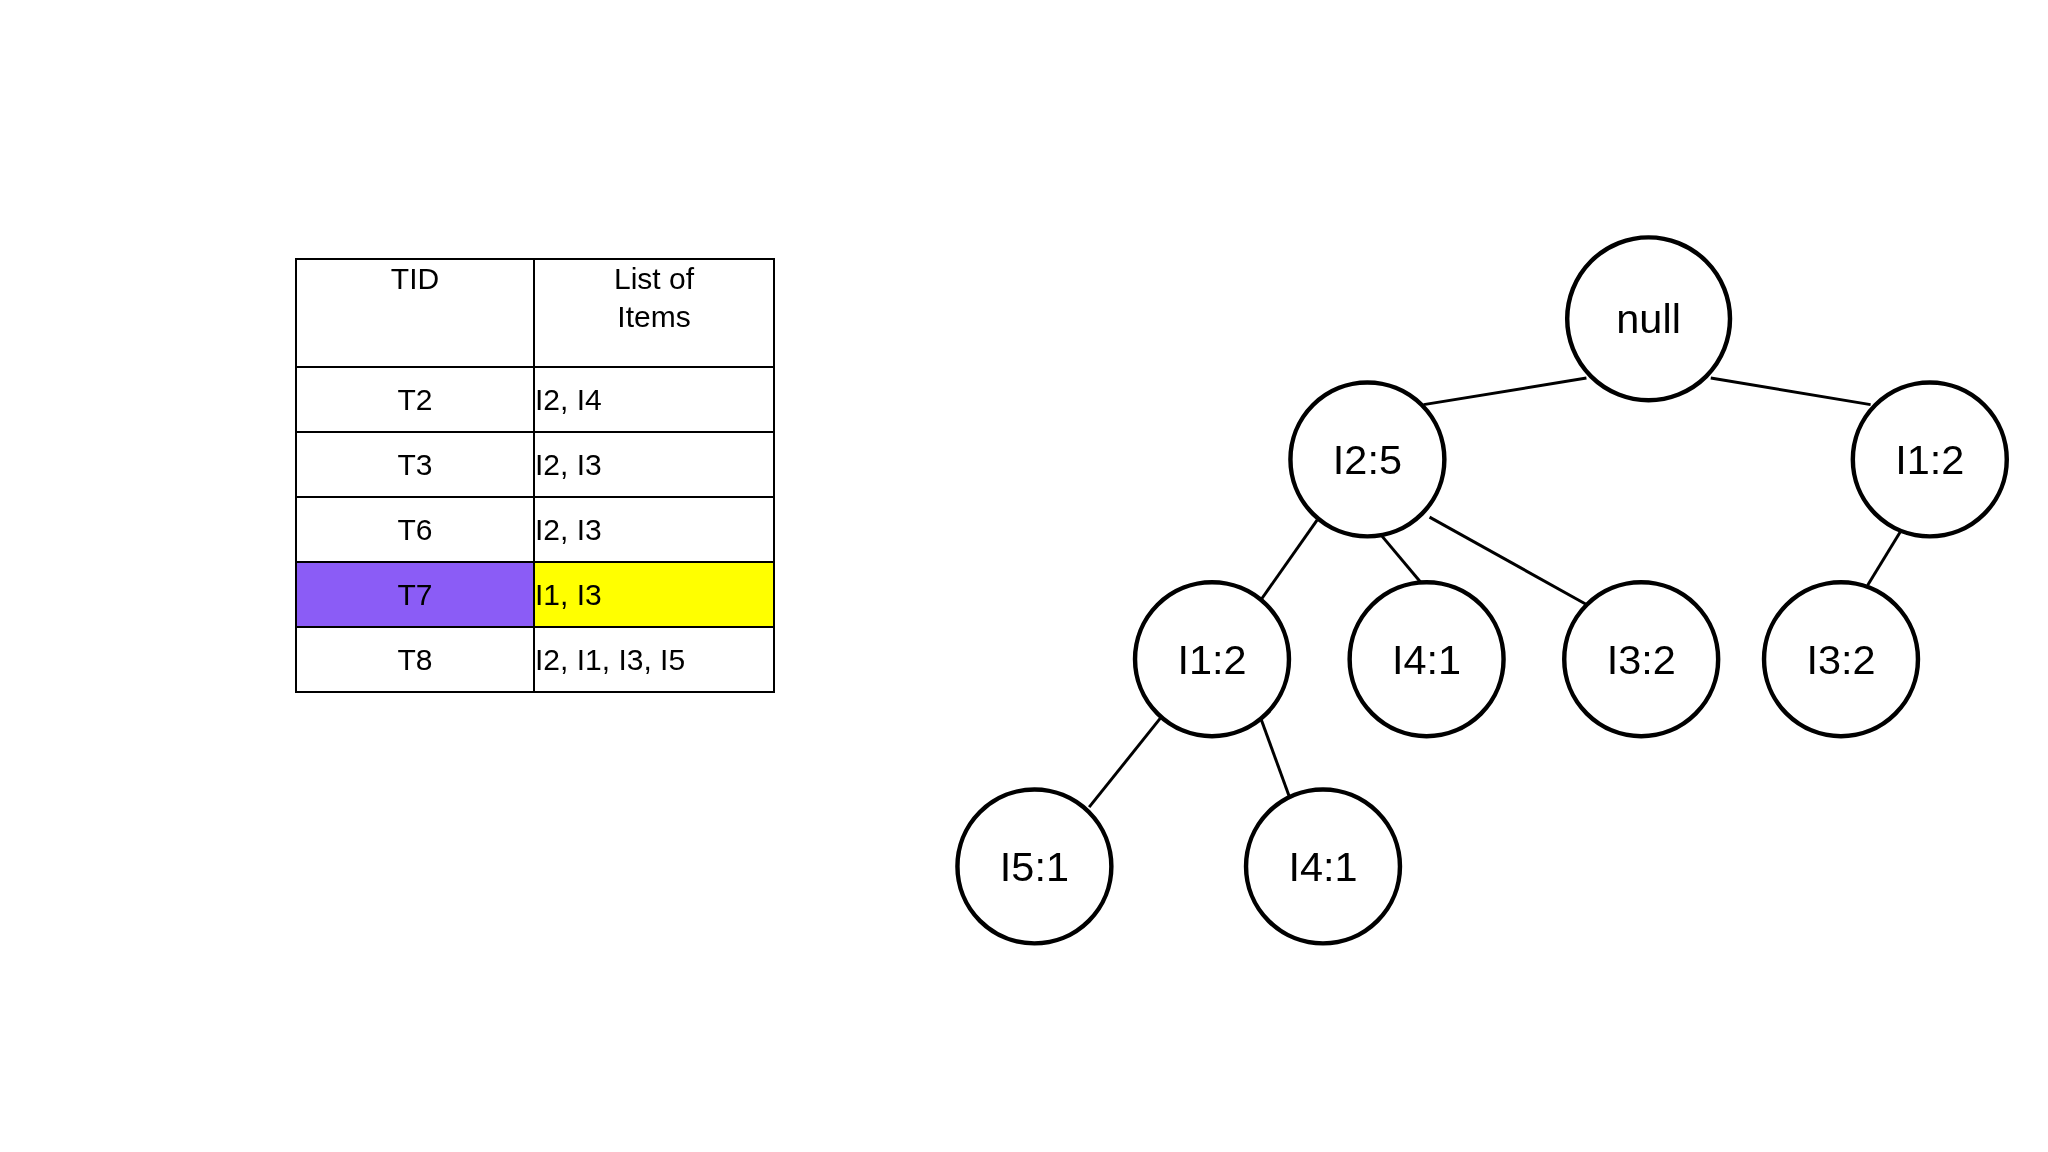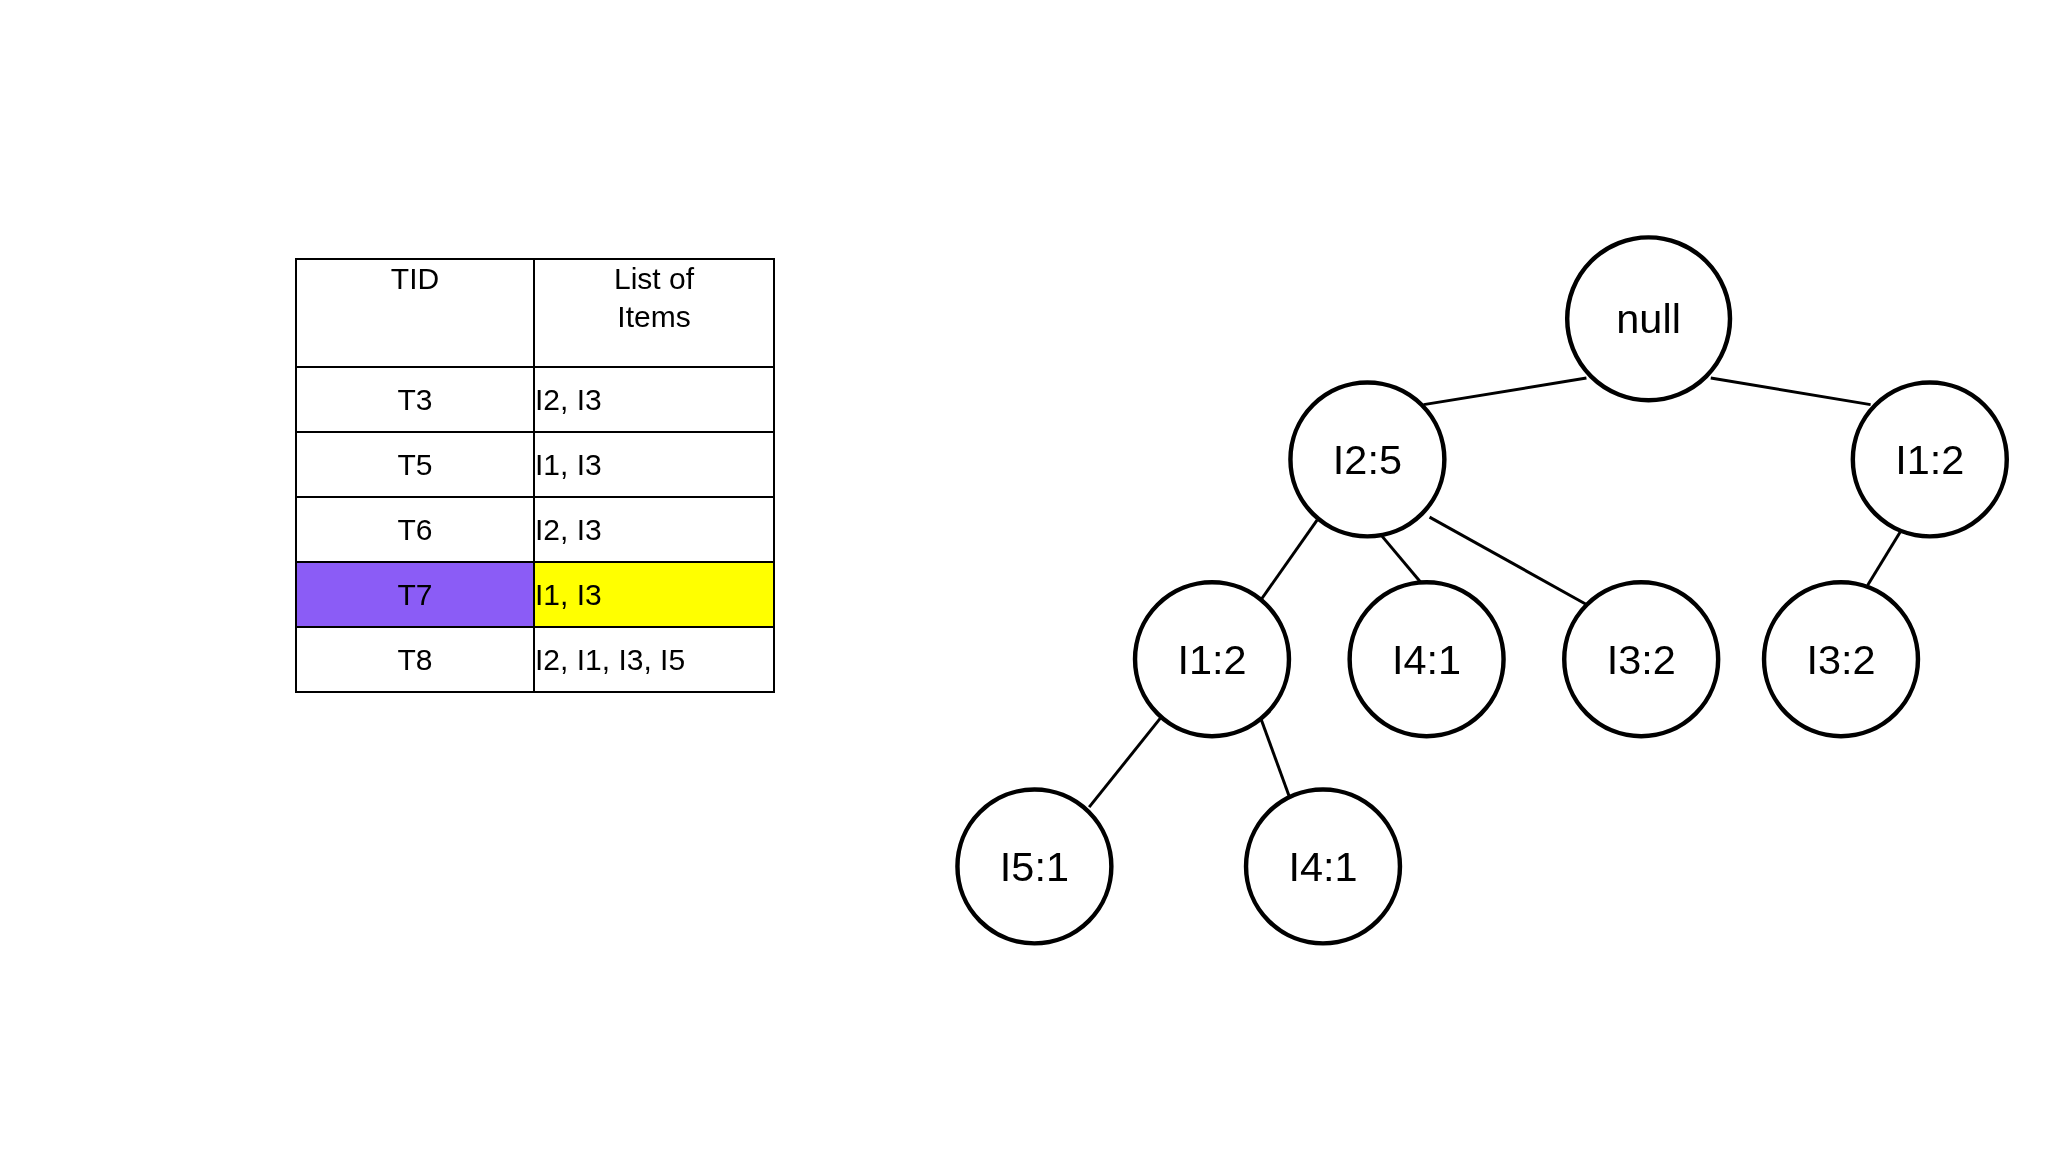--- a/index.html
+++ b/index.html
@@ -127,26 +127,26 @@
             <span>TID</span>
           </th>
           <th class="hdr hdr-items">
             <span>List of</span>
             <span>Items</span>
           </th>
         </tr>
       </thead>
       <tbody>
         <tr>
+          <td class="cell-tid">T2</td>
+          <td class="cell-items">I2, I4</td>
+        </tr>
+        <tr>
           <td class="cell-tid">T3</td>
           <td class="cell-items">I2, I3</td>
-        </tr>
-        <tr>
-          <td class="cell-tid">T5</td>
-          <td class="cell-items">I1, I3</td>
         </tr>
         <tr>
           <td class="cell-tid">T6</td>
           <td class="cell-items">I2, I3</td>
         </tr>
         <tr class="row-highlight">
           <td class="cell-tid" style="background: #8b5cf6;">T7</td>
           <td class="cell-items" style="background: rgb(255, 255, 0);">I1, I3</td>
         </tr>
         <tr>

